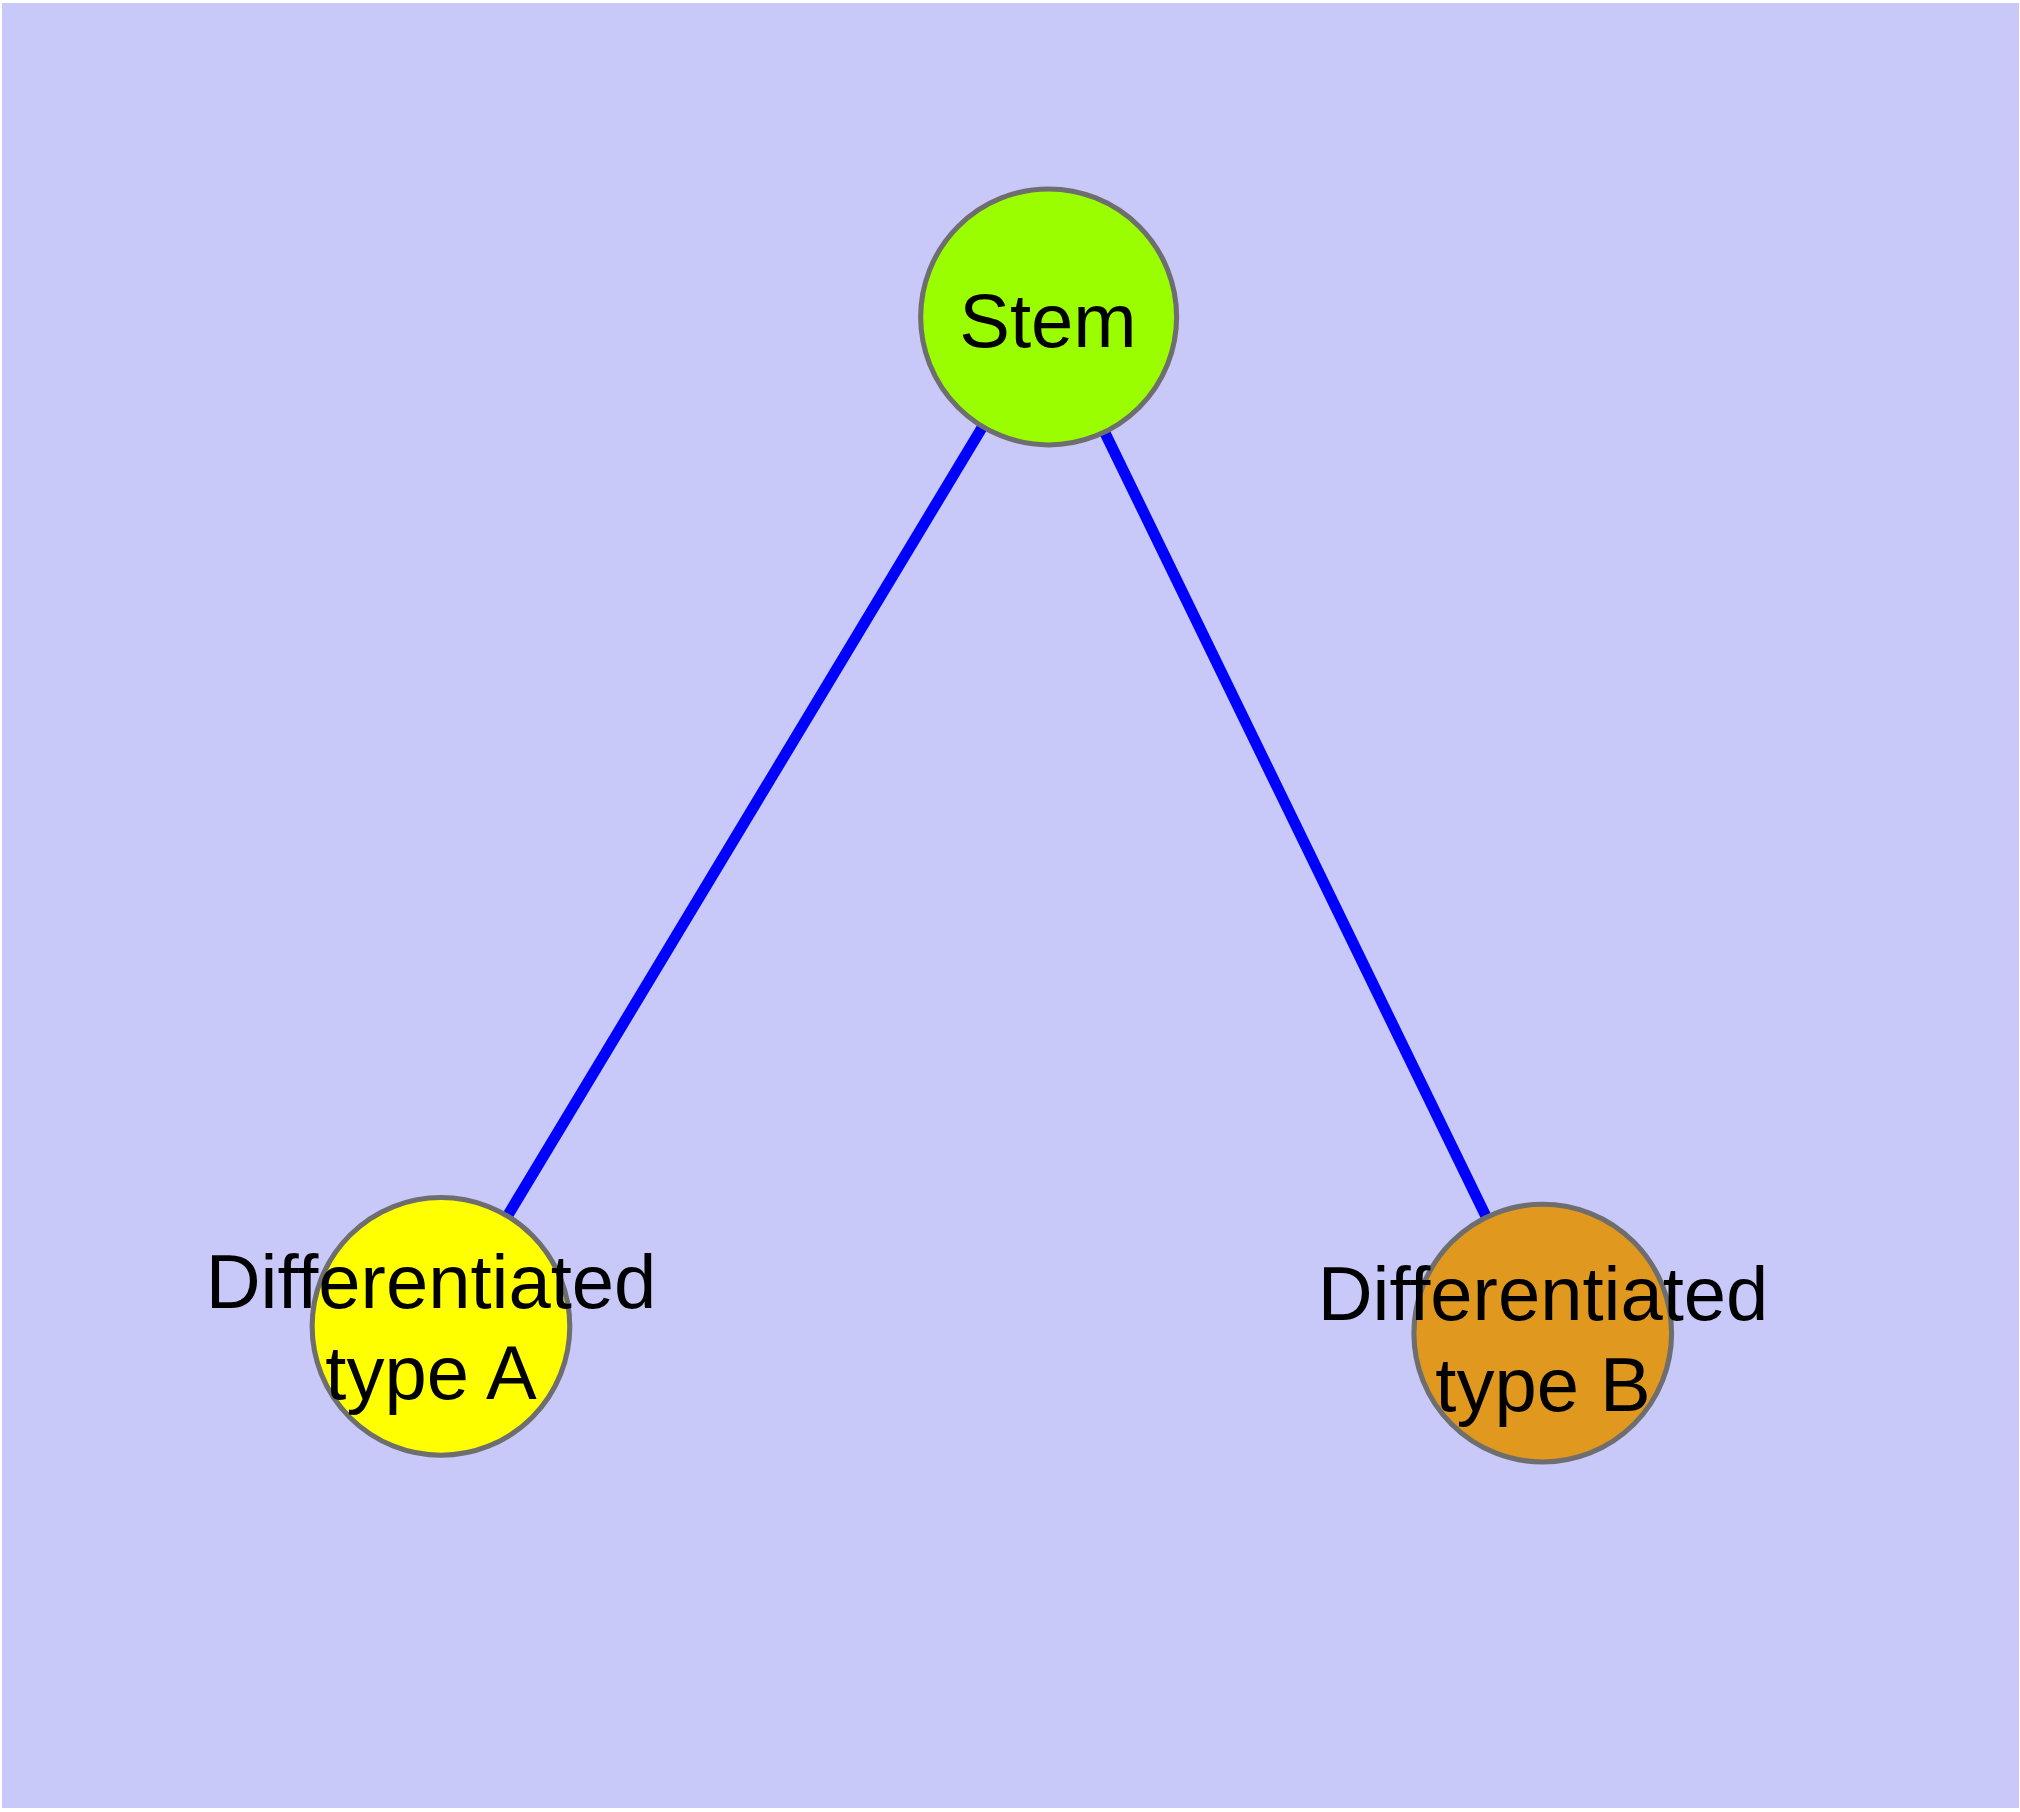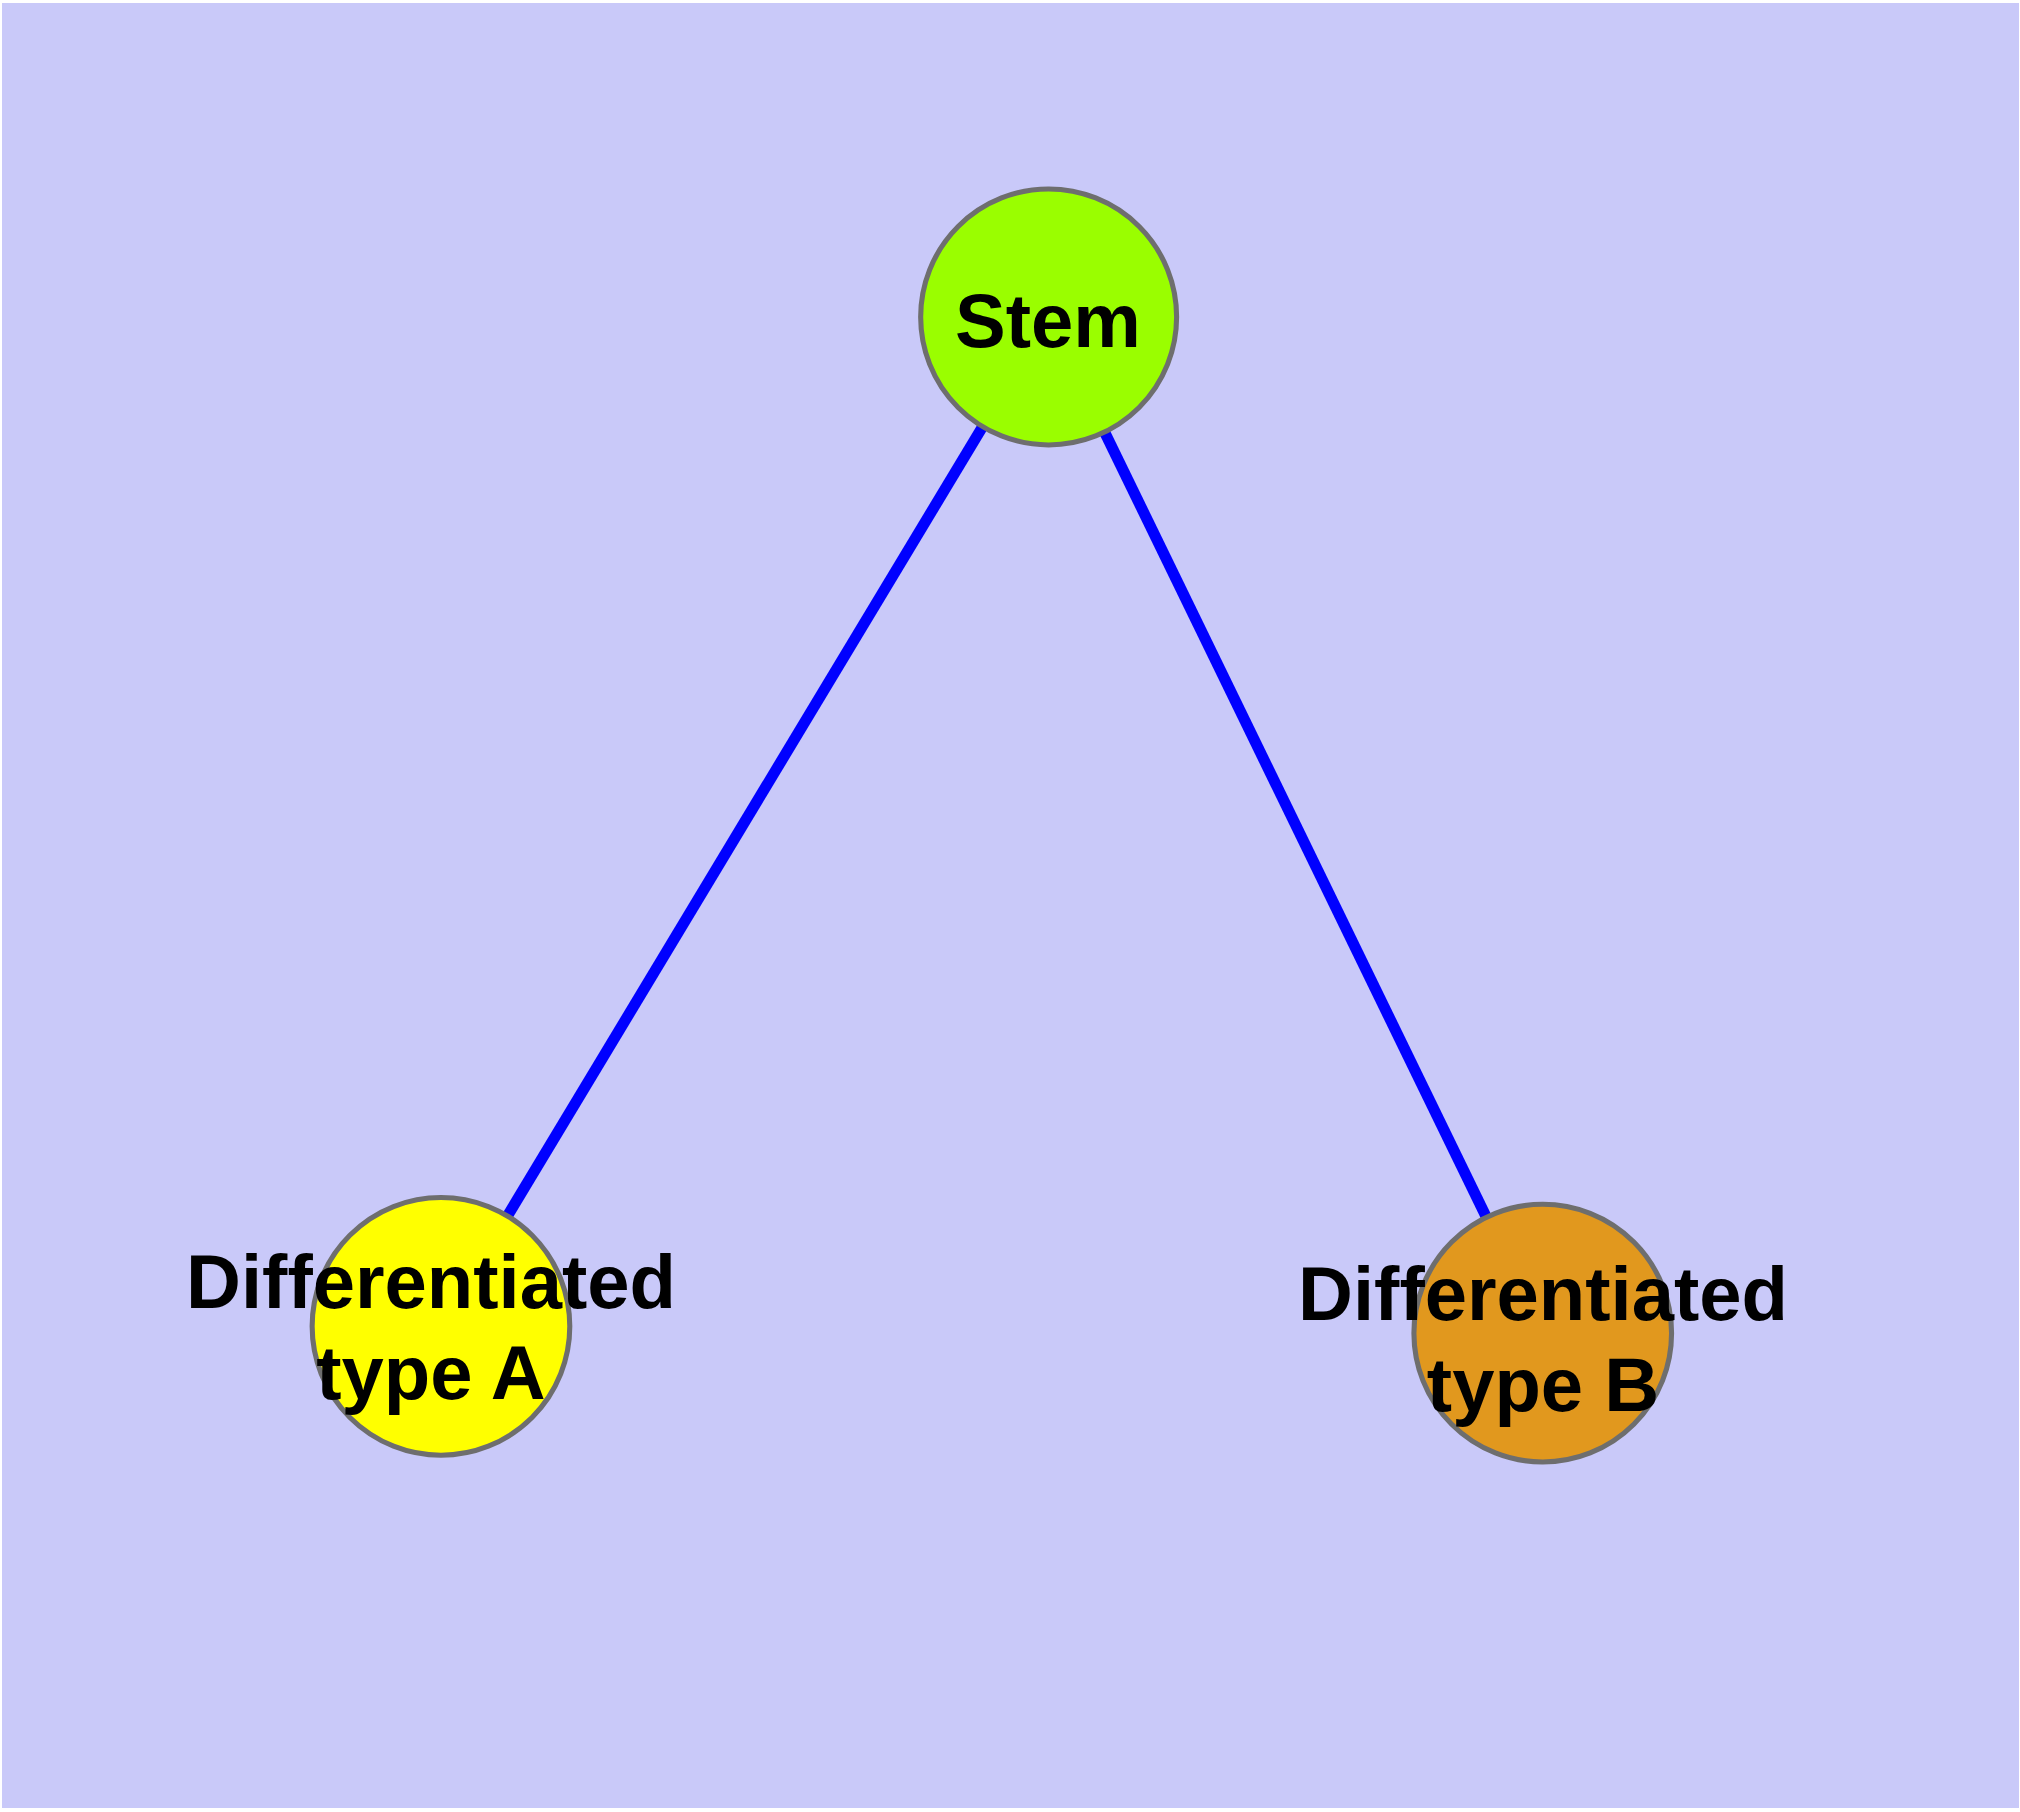--- a/index.html
+++ b/index.html
@@ -29,21 +29,21 @@
     left: 0;
     top: 0;
     width: 2021px;
     height: 1812px;
   }
   .node-label {
     position: absolute;
     width: 1187px;
     transform: translate(-50%, -50%);
     text-align: center;
-    font-weight: bold;
+    font-weight: normal;
     font-size: 76px;
     line-height: 91px;
     letter-spacing: 0px;
     white-space: nowrap;
     pointer-events: none;
   }
 </style>
 </head>
 <body>
 

